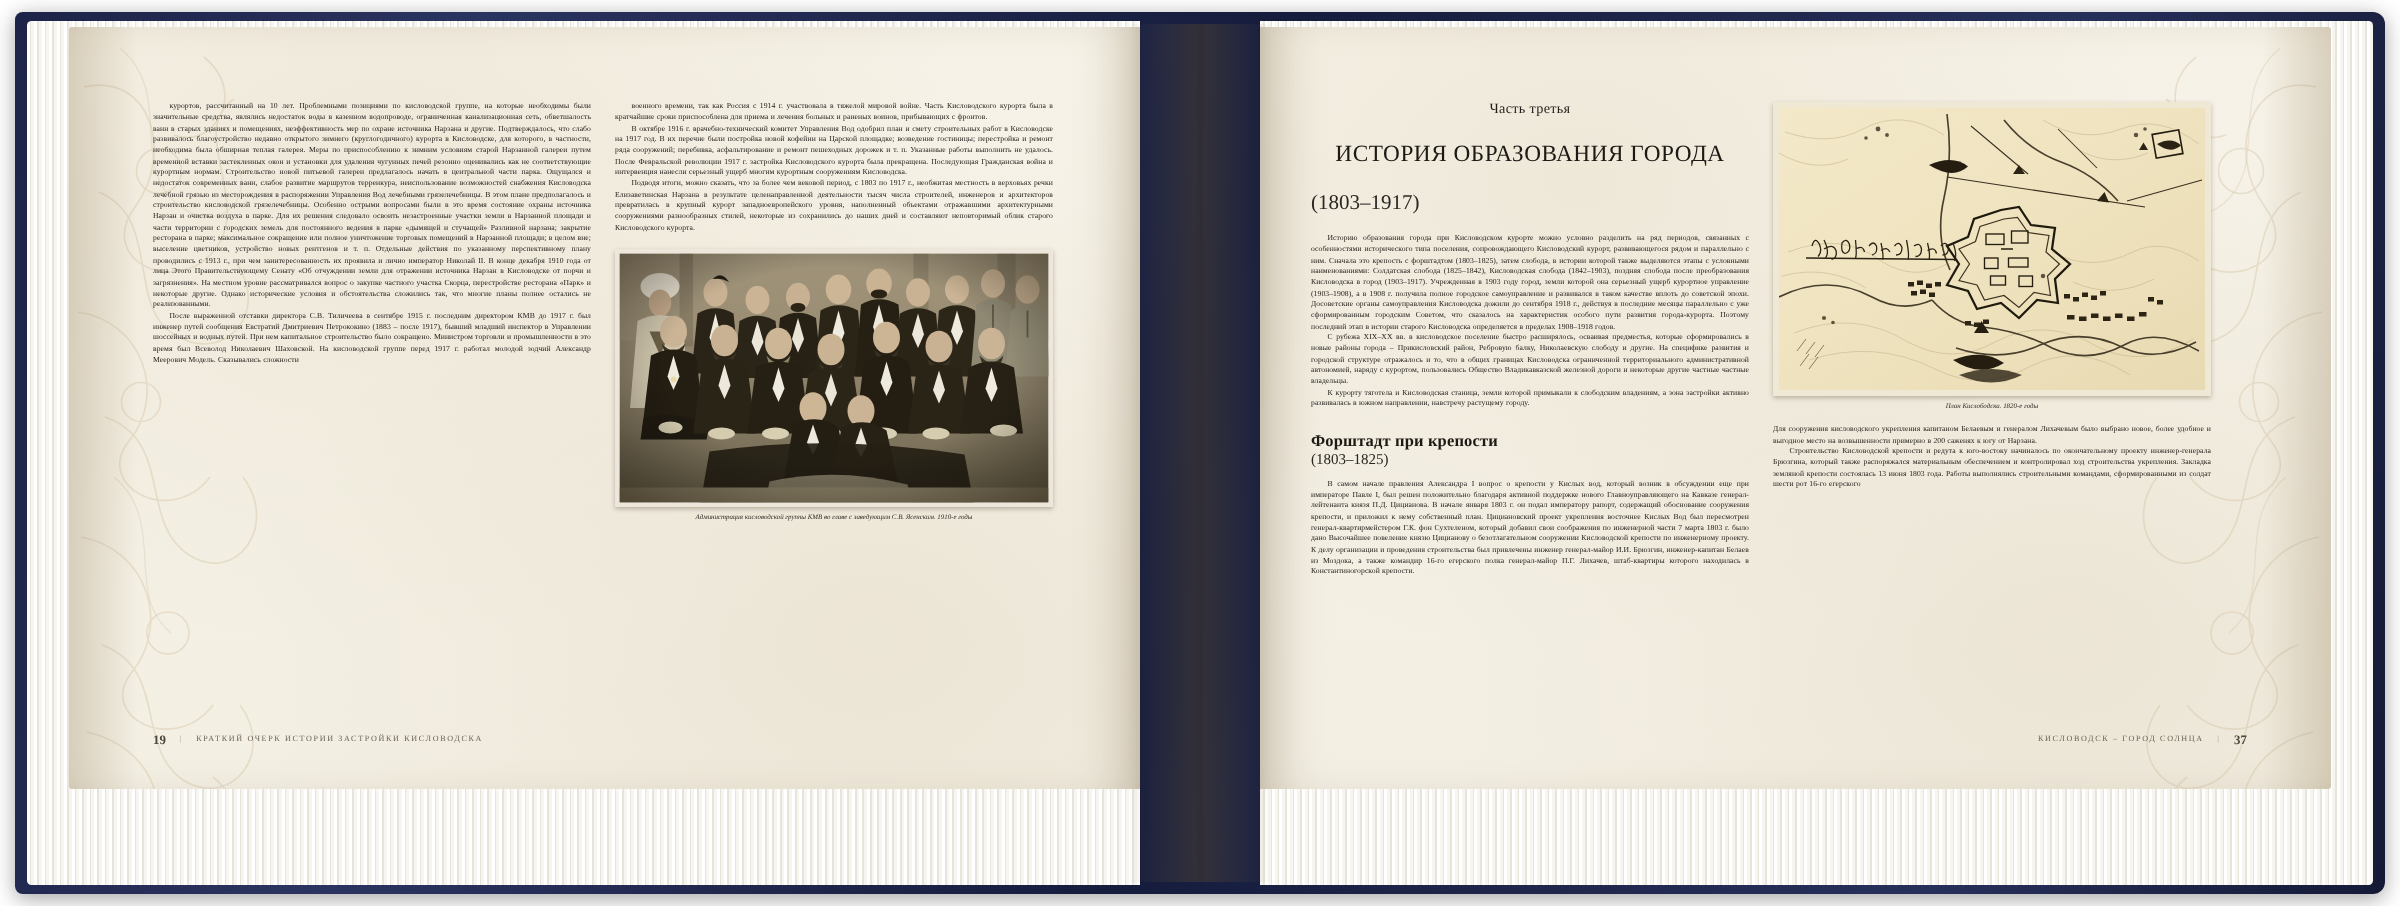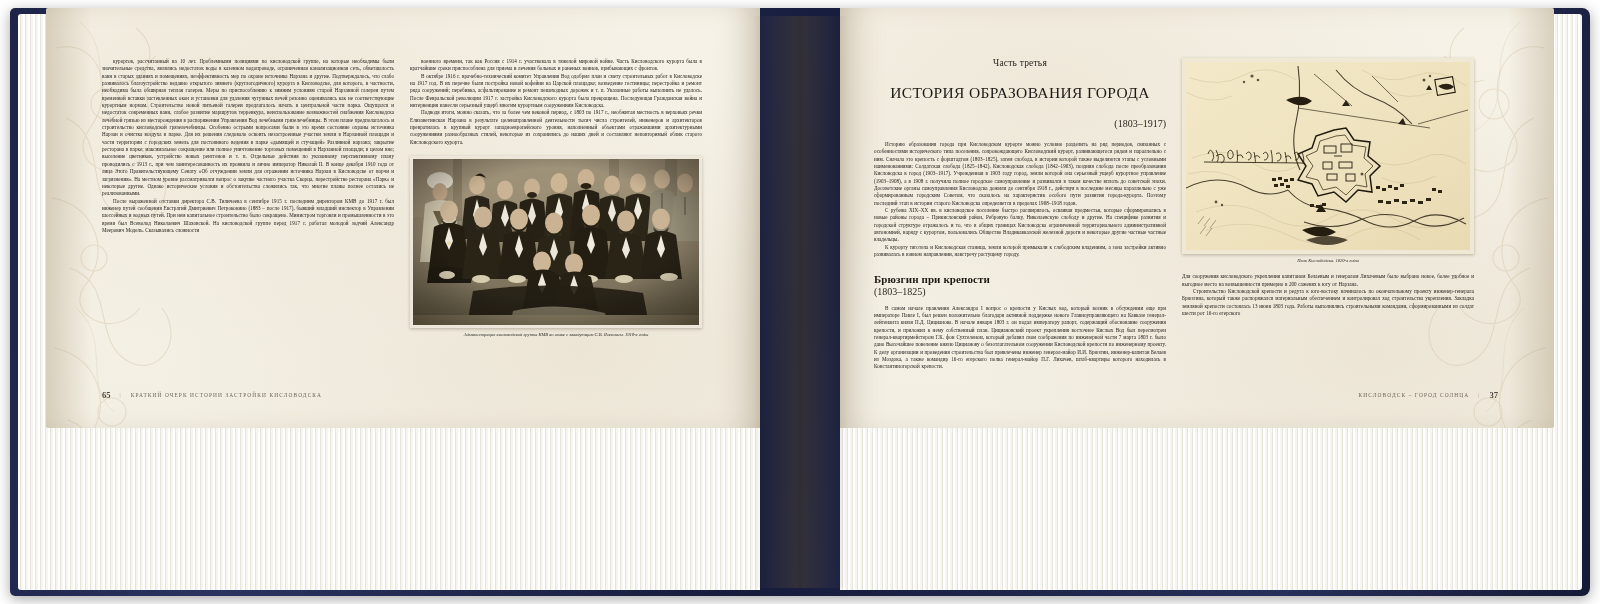--- a/index.html
+++ b/index.html
@@ -32,21 +32,21 @@
   }
   .page-block-right{
     position:absolute;top:14px;right:18px;width:742px;height:576px;
     background:repeating-linear-gradient(90deg,
       #f7f5f0 0px,#f7f5f0 2px,#e7e4dc 2px,#e7e4dc 3px,#ffffff 3px,#ffffff 5px);
     border-radius:0 3px 3px 0;
   }
 
   
   .page{
-    position:absolute;top:8px;height:420px;
+    position:absolute;top:18px;height:508px;
     background:
       radial-gradient(ellipse at 30% 20%, rgba(214,199,170,.22) 0%, rgba(214,199,170,0) 55%),
       radial-gradient(ellipse at 75% 80%, rgba(205,188,158,.20) 0%, rgba(205,188,158,0) 55%),
       linear-gradient(#f6f2e7,#f3efe3);
     overflow:hidden;
   }
   .page-left{ left:46px; width:714px; border-radius:2px 0 0 2px;
     box-shadow:inset -26px 0 34px -18px rgba(120,100,70,.40);}
   .page-right{ right:46px; width:714px; border-radius:0 2px 2px 0;
     box-shadow:inset 26px 0 34px -18px rgba(120,100,70,.40);}
@@ -108,21 +108,21 @@
   
   .part-label{
     text-align:center;font-size:9.5px;color:#221f1b;margin:0 0 9px 0;
     letter-spacing:.2px;
   }
   .chapter-title{
     text-align:center;font-size:15.5px;color:#1d1a16;margin:16px;
     letter-spacing:.35px;font-weight:400;
   }
   .chapter-dates{
-    text-align:right;font-size:10px;color:#2a2622;margin:4px 0 12px 0;
+    text-align:left;font-size:14px;color:#2a2622;margin:4px 0 12px 0;
   }
   .section-title{
     font-size:11px;font-weight:bold;color:#1d1a16;margin:14px 0 0 0;
     letter-spacing:.1px;
   }
   .section-dates{
     font-size:10px;color:#2a2622;margin:1px 0 8px 0;
   }
 
   
@@ -360,21 +360,21 @@
               <rect x="0" y="156" width="286" height="10" fill="#8e8369"></rect>
               <rect width="286" height="166" fill="url(#vig)"></rect>
             </svg>
           </div>
           <figcaption class="caption">Администрация кисловодской группы КМВ во главе с заведующим С.В. Ясенским. 1910-е годы</figcaption>
         </figure>
       </div>
     </div>
 
     <div class="footer footer-left">
-      <span class="folio">65</span>
+      <span class="folio">19</span>
       <span class="rule">|</span>
       <span>КРАТКИЙ ОЧЕРК ИСТОРИИ ЗАСТРОЙКИ КИСЛОВОДСКА</span>
     </div>
   </div>
 
   <div class="page page-right">
 
     <svg class="ornament ornament-right" viewBox="0 0 150 568" preserveAspectRatio="none">
       <g fill="none" stroke="#c4ab84" stroke-width="1.1" opacity="0.55">
         <path d="M140 40 C95 30 80 85 106 120 C132 155 80 180 54 150 C26 118 72 70 40 48"></path>
@@ -401,21 +401,21 @@
 
       <div class="col">
         <div class="part-label">Часть третья</div>
         <h1 class="chapter-title">ИСТОРИЯ ОБРАЗОВАНИЯ ГОРОДА</h1>
         <div class="chapter-dates">(1803–1917)</div>
 
         <p>Историю образования города при Кисловодском курорте можно условно разделить на ряд периодов, связанных с особенностями исторического типа поселения, сопровождающего Кисловодский курорт, развивающегося рядом и параллельно с ним. Сначала это крепость с форштадтом (1803–1825), затем слобода, в истории которой также выделяются этапы с условными наименованиями: Солдатская слобода (1825–1842), Кисловодская слобода (1842–1903), поздняя слобода после преобразования Кисловодска в город (1903–1917). Учрежденная в 1903 году город, земли которой она серьезный ущерб курортное управление (1903–1908), а в 1908 г. получила полное городское самоуправление и развивался в таком качестве вплоть до советской эпохи. Досоветские органы самоуправления Кисловодска дожили до сентября 1918 г., действуя в последние месяцы параллельно с уже сформированным городским Советом, что сказалось на характеристик особого пути развития города-курорта. Поэтому последний этап в истории старого Кисловодска определяется в пределах 1908–1918 годов.</p>
         <p>С рубежа XIX–XX вв. в кисловодское поселение быстро расширялось, осваивая предместья, которые сформировались в новые районы города – Прикисловский район, Ребровую балку, Николаевскую слободу и другие. На специфике развития и городской структуре отражалось и то, что в общих границах Кисловодска ограниченной территориального административной автономией, наряду с курортом, пользовались Общество Владикавказской железной дороги и некоторые другие частные частные владельцы.</p>
         <p>К курорту тяготела и Кисловодская станица, земли которой примыкали к слободским владениям, а зона застройки активно развивалась в южном направлении, навстречу растущему городу.</p>
 
-        <h2 class="section-title">Брюзгин при крепости</h2>
+        <h2 class="section-title">Форштадт при крепости</h2>
         <div class="section-dates">(1803–1825)</div>
 
         <p>В самом начале правления Александра I вопрос о крепости у Кислых вод, который возник в обсуждении еще при императоре Павле I, был решен положительно благодаря активной поддержке нового Главноуправляющего на Кавказе генерал-лейтенанта князя П.Д. Цицианова. В начале января 1803 г. он подал императору рапорт, содержащий обоснование сооружения крепости, и приложил к нему собственный план. Цициановский проект укрепления восточнее Кислых Вод был пересмотрен генерал-квартирмейстером Г.К. фон Сухтеленом, который добавил свои соображения по инженерной части 7 марта 1803 г. было дано Высочайшее повеление князю Цицианову о безотлагательном сооружении Кисловодской крепости по инженерному проекту. К делу организации и проведения строительства был привлечены инженер генерал-майор И.И. Брюзгин, инженер-капитан Белаев из Моздока, а также командир 16-го егерского полка генерал-майор П.Г. Лихачев, штаб-квартиры которого находилась в Константиногорской крепости.</p>
       </div>
 
       <div class="col">
 
         <figure class="fig-map">
           <div class="map-frame">
 

